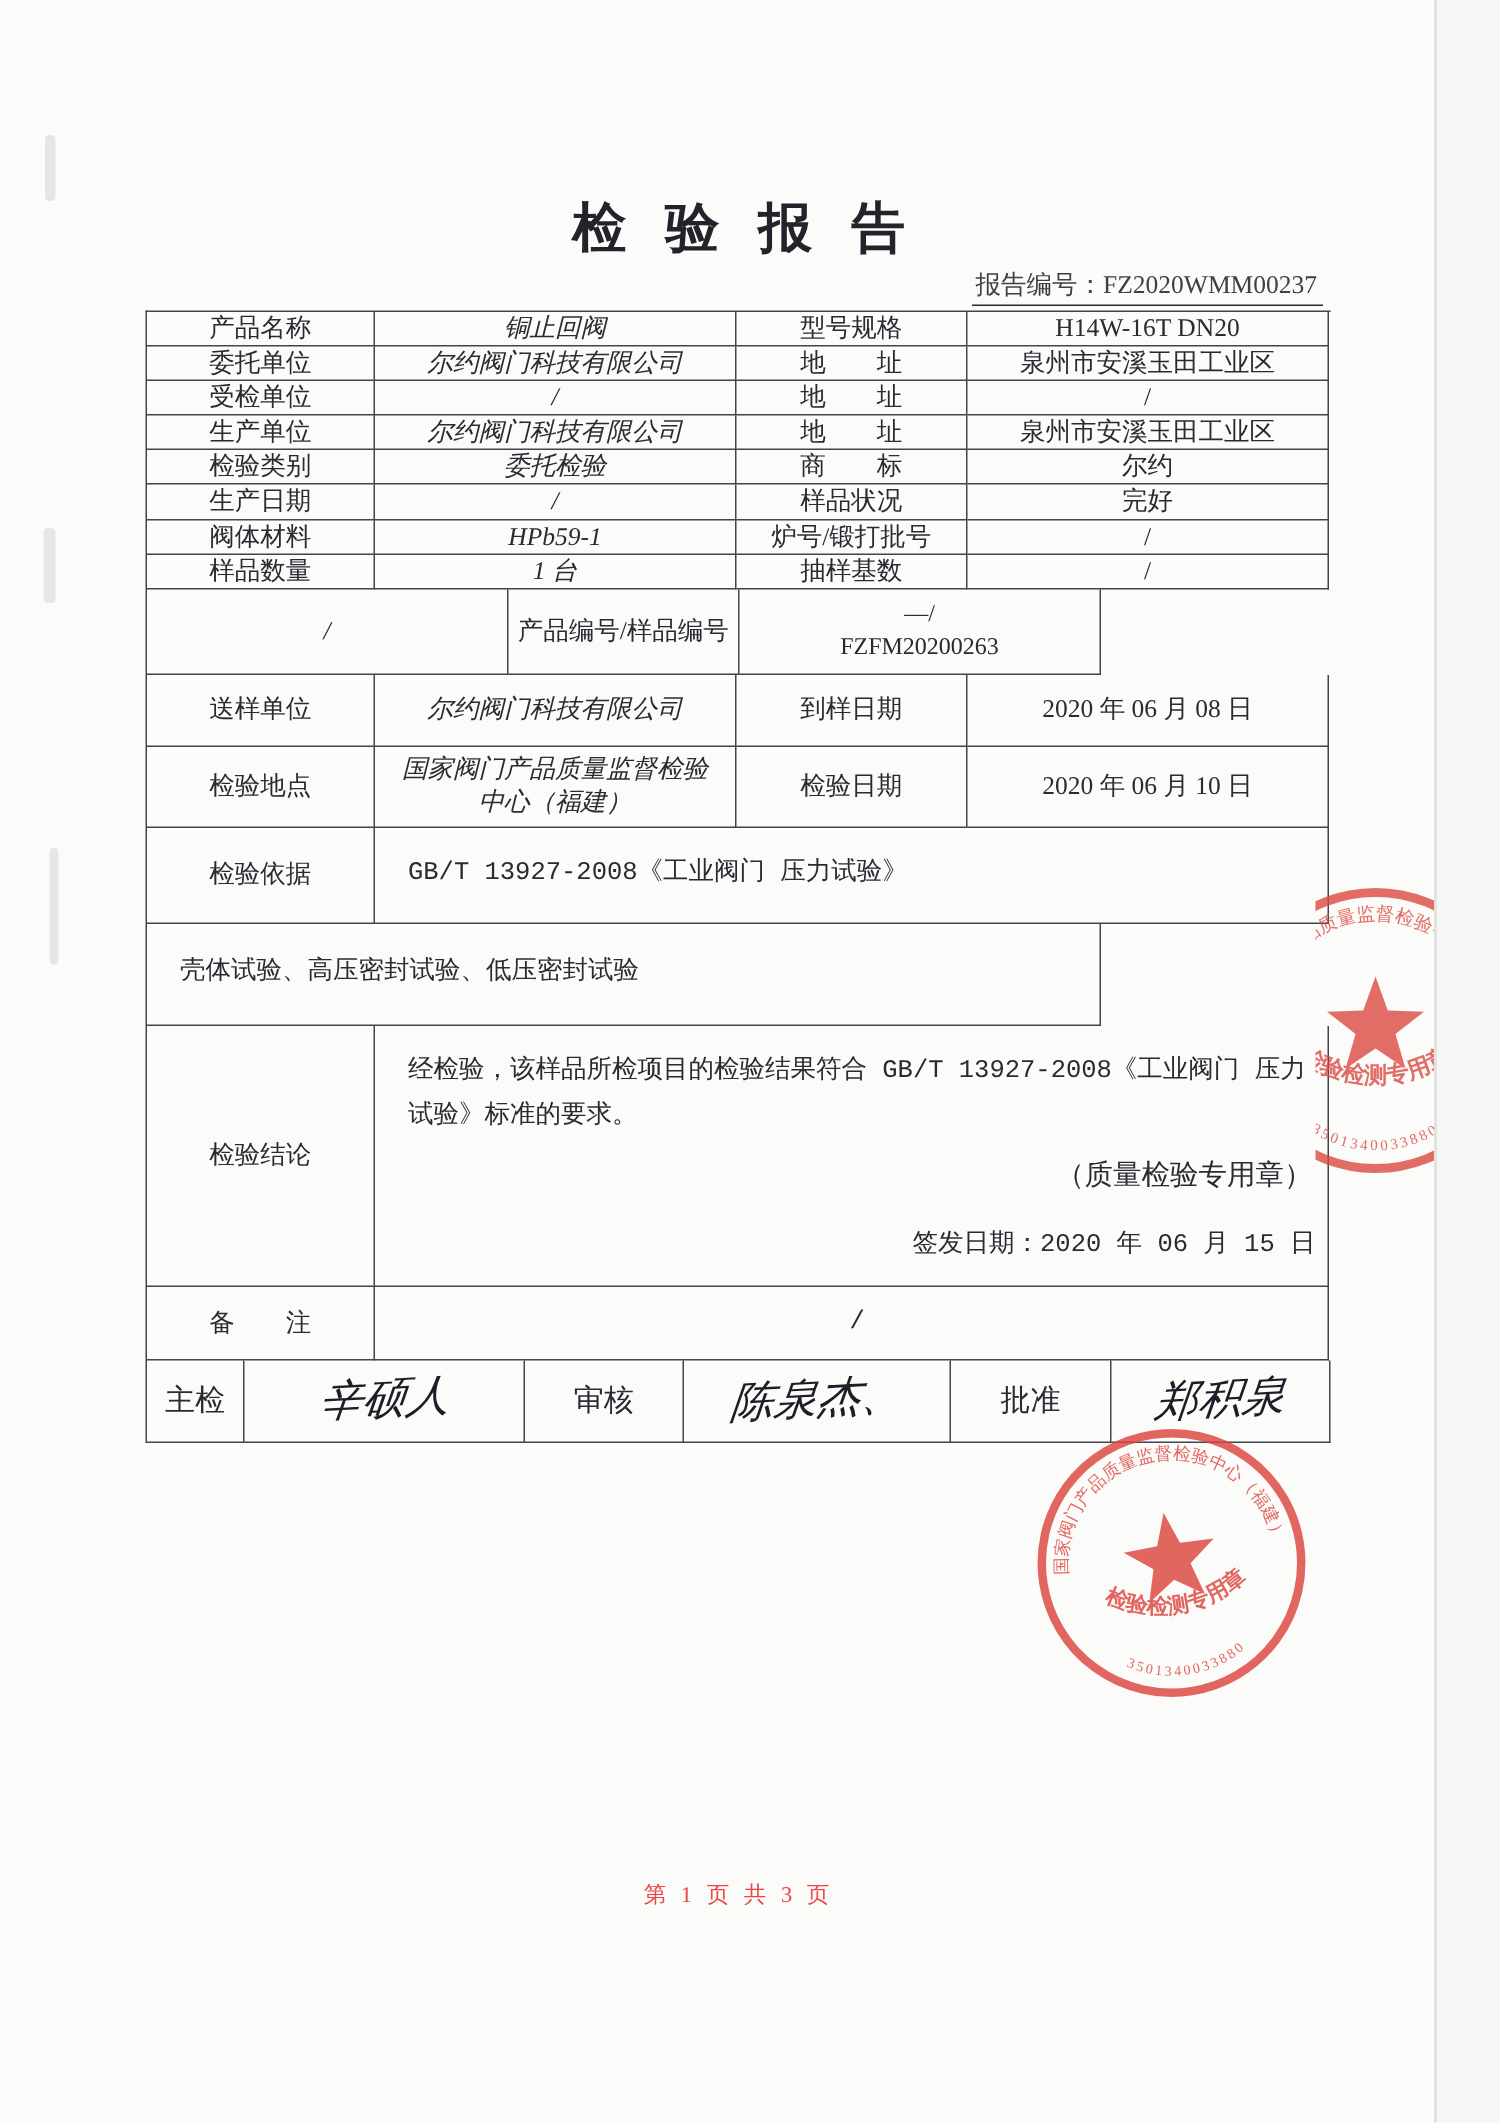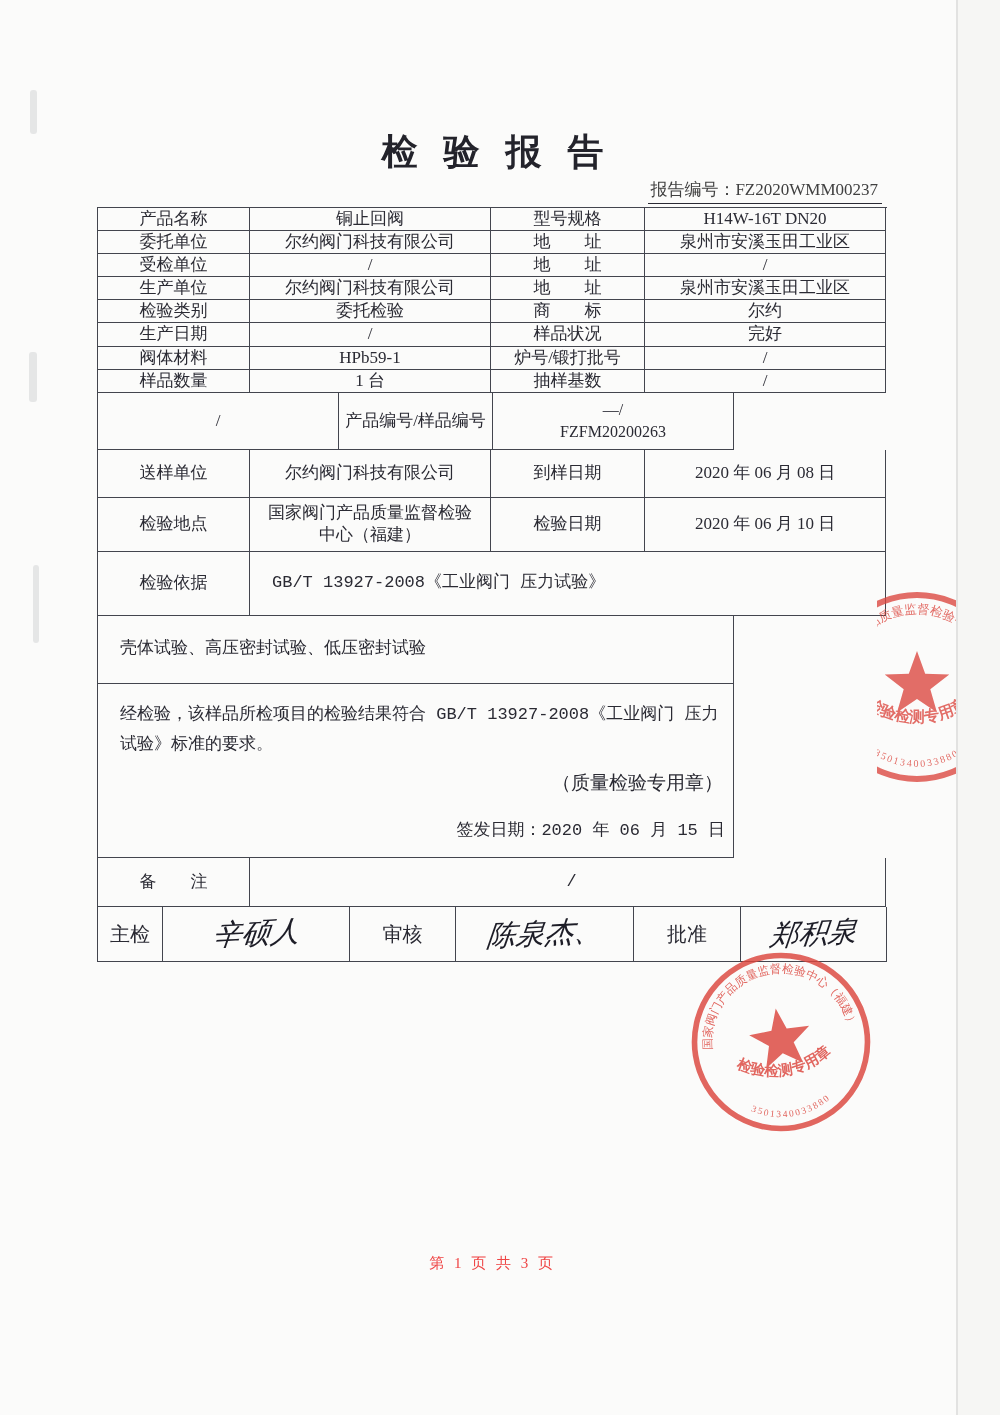--- a/index.html
+++ b/index.html
@@ -40,21 +40,21 @@
     position:absolute; left:97px; top:207px; width:790px;
     border-top:1.8px solid #43454e; border-left:1.8px solid #43454e;
     font-size:17px;
   }
   .trow { display:flex; }
   .cell {
     border-right:1.8px solid #43454e; border-bottom:1.8px solid #43454e;
     display:flex; align-items:center; justify-content:center;
     text-align:center; line-height:1.3;
   }
-  .c1 { width:152px; } .c2 { width:241px; } .c3 { width:154px; } .c4 { width:241px; }
+  .c1 { width:152px; } .c2 { width:241px;font-style:italic; } .c3 { width:154px; } .c4 { width:241px; }
   .cwide { width:636px; justify-content:flex-start; text-align:left; padding:6px 14px 6px 22px;font-family:Liberation Mono, monospace; }
   .stack { flex-direction:column; line-height:1.35; font-size:16px; }
   .conclusion-cell { position:relative; display:block; padding:16px 10px 0 22px; }
   .conclusion-text { line-height:1.8; text-align:left; width:608px; }
   .seal-note  { position:absolute; right:10px; top:88px; font-size:19px; }
   .issue-date { position:absolute; right:8px;  top:136px; font-size:17px; }
   .sig-label { font-size:20px; }
   .sig-name {
     font-size:29px; color:#1d1d27;
     transform:rotate(-3deg) skewX(-9deg);
@@ -164,20 +164,21 @@
   </div>
 
   <div class="trow" style="height:64px">
     <div class="cell c1">检验依据</div>
     <div class="cell cwide">GB/T 13927-2008《工业阀门 压力试验》</div>
   </div>
   <div class="trow" style="height:68px">
     <div class="cell cwide">壳体试验、高压密封试验、低压密封试验</div>
   </div>
   <div class="trow" style="height:174px">
+    <div class="cell c1">检验结论</div>
     <div class="cell cwide conclusion-cell">
       <div class="conclusion-text">经检验，该样品所检项目的检验结果符合 GB/T 13927-2008《工业阀门 压力试验》标准的要求。</div>
       <div class="seal-note">（质量检验专用章）</div>
       <div class="issue-date">签发日期：2020 年 06 月 15 日</div>
     </div>
   </div>
   <div class="trow" style="height:49px">
     <div class="cell c1">备　　注</div>
     <div class="cell cwide" style="justify-content:center">/</div>
   </div>

